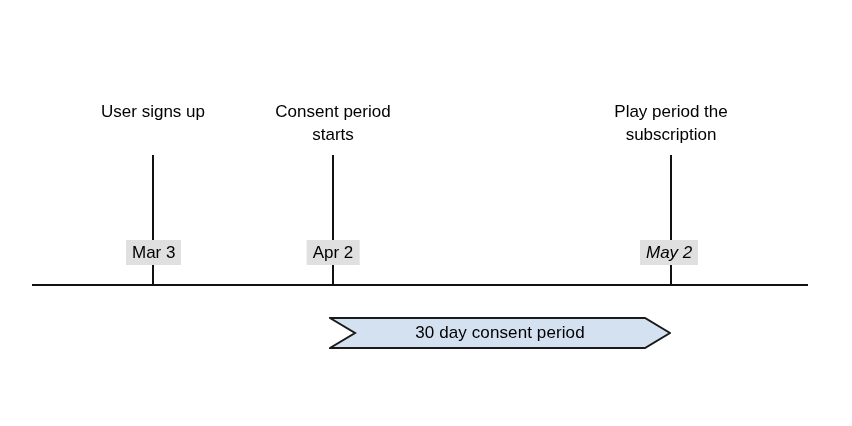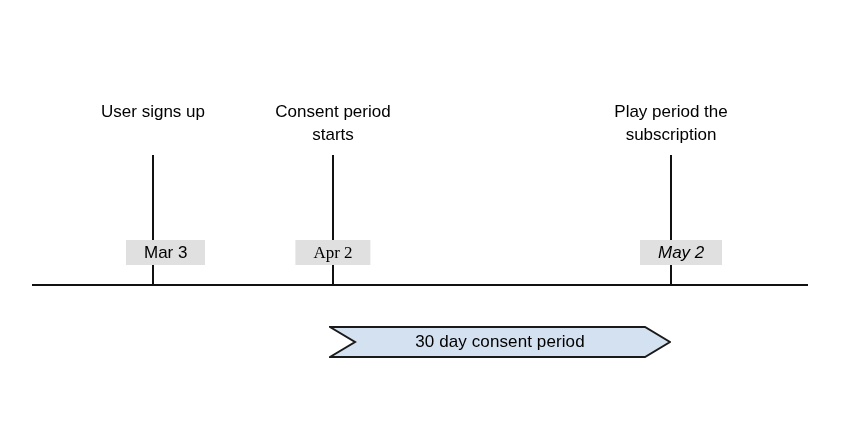--- a/index.html
+++ b/index.html
@@ -58,37 +58,36 @@
     height: 130px;
     background: #111111;
   }
   .event-date {
     position: absolute;
     top: 240px;
     font-size: 17px;
     line-height: 25px;
     background: #e0e0e0;
     color: #000000;
-    padding: 0px 18px;
+    padding: 0px 6px;
     white-space: nowrap;
   }
 
   
   .date-left   { left: -27px; }
-  .date-center { left: 50%; transform: translateX(-50%); font-family: Liberation Serif, serif; }
+  .date-center { left: 50%; transform: translateX(-50%); }
   .date-right  { left: -31px; font-style: italic; }
 
   
   .banner {
     position: absolute;
     left: 329px;
     top: 317px;
     width: 342px;
     height: 32px;
-    margin-top: 9px;
   }
   .banner svg {
     display: block;
     width: 342px;
     height: 32px;
   }
   .banner-text {
     position: absolute;
     left: 0;
     top: 0;

